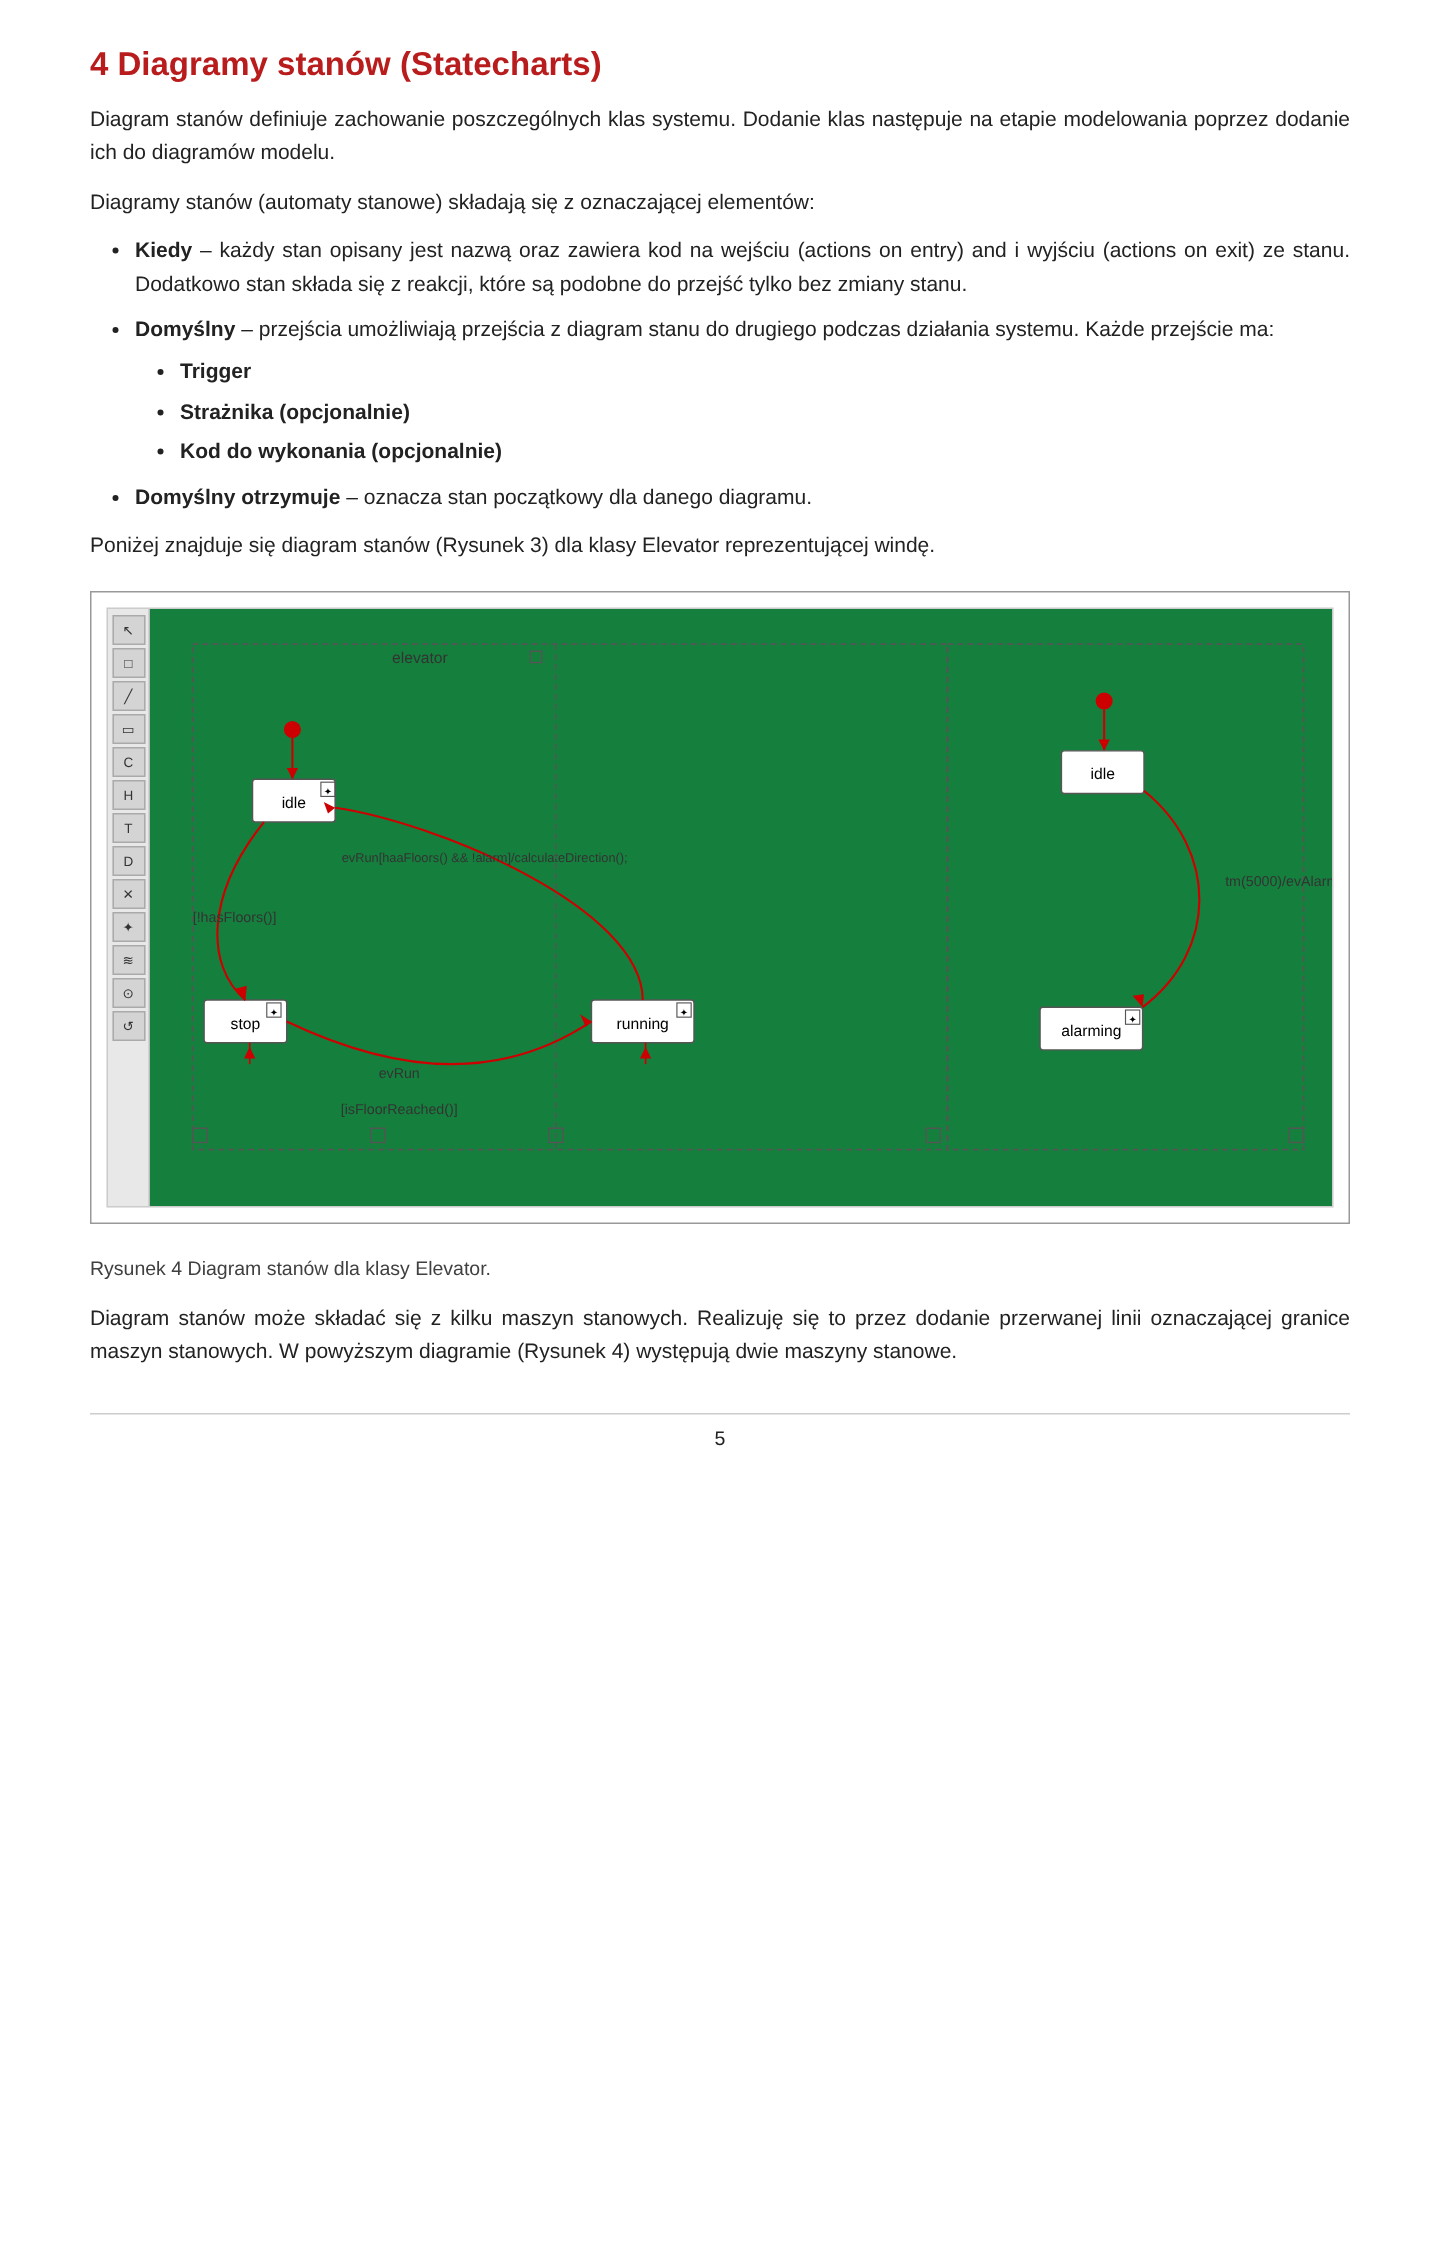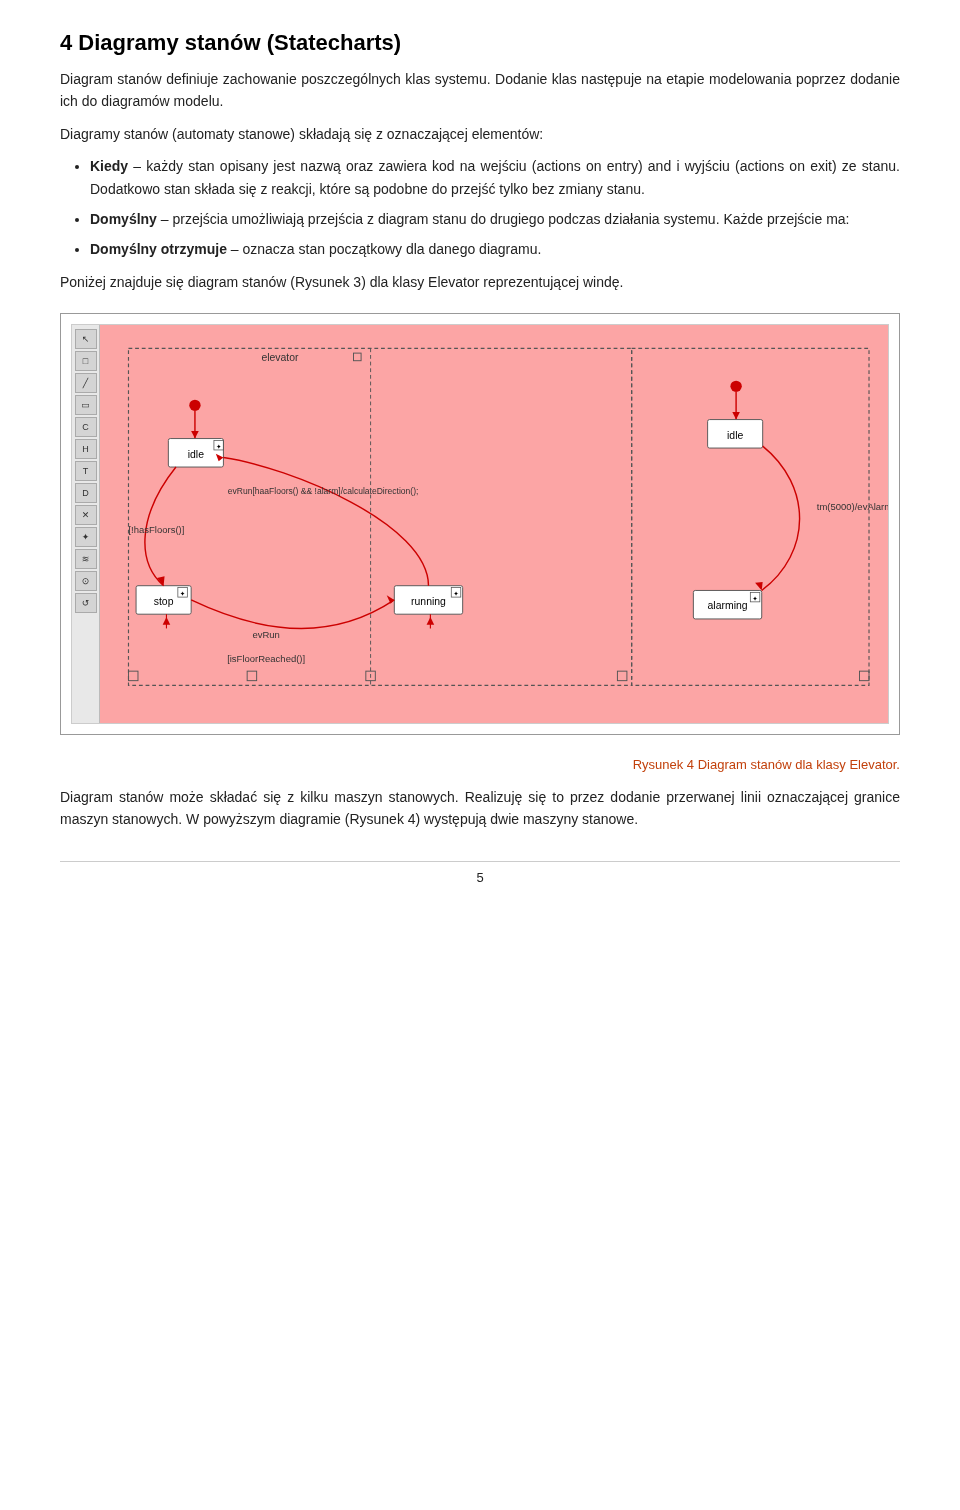--- a/index.html
+++ b/index.html
@@ -9,21 +9,21 @@
       color: #222;
       background: #fff;
       width: 960px;
       min-height: 1510px;
       padding: 30px 60px 40px 60px;
     }
     h1 {
       font-size: 22px;
       font-weight: bold;
       margin-bottom: 12px;
-      color: #000000;
+      color: #b91c1c;
     }
     p {
       margin-bottom: 10px;
       line-height: 1.6;
       text-align: justify;
     }
     ul {
       margin: 0 0 10px 30px;
       padding: 0;
     }
@@ -84,27 +84,27 @@
       cursor: pointer;
       color: #333;
     }
     
     .canvas {
       position: absolute;
       left: 28px;
       top: 0;
       right: 0;
       bottom: 0;
-      background: #fca5a5;
+      background: #15803d;
     }
     .caption {
-      text-align: right;
+      text-align: left;
       margin-top: 8px;
       font-size: 13px;
-      color: #c2410c;
+      color: #404040;
     }
     .page-number {
       text-align: center;
       margin-top: 30px;
       font-size: 13px;
       border-top: 1px solid #ccc;
       padding-top: 8px;
     }
     svg.diagram-svg {
       position: absolute;
@@ -122,20 +122,31 @@
 <p>Diagram stanów definiuje zachowanie poszczególnych klas systemu. Dodanie klas następuje na etapie modelowania poprzez dodanie ich do diagramów modelu.</p>
 
 <p>Diagramy stanów (automaty stanowe) składają się z oznaczającej elementów:</p>
 
 <ul>
   <li>
     <span class="bold">Kiedy</span><span> – każdy stan opisany jest nazwą oraz zawiera kod na wejściu (actions on entry) and i wyjściu (actions on exit) ze stanu. Dodatkowo stan składa się z reakcji, które są podobne do przejść tylko bez zmiany stanu.</span>
   </li>
   <li>
     <span class="bold">Domyślny</span><span> – przejścia umożliwiają przejścia z diagram stanu do drugiego podczas działania systemu. Każde przejście ma:</span>
+    <ol class="alpha">
+      <li>
+        <span class="bold">Trigger</span>
+      </li>
+      <li>
+        <span class="bold">Strażnika (opcjonalnie)</span>
+      </li>
+      <li>
+        <span class="bold">Kod do wykonania (opcjonalnie)</span>
+      </li>
+    </ol>
   </li>
   <li>
     <span class="bold">Domyślny otrzymuje</span><span> – oznacza stan początkowy dla danego diagramu.</span>
   </li>
 </ul>
 
 <p>Poniżej znajduje się diagram stanów (Rysunek 3) dla klasy Elevator reprezentującej windę.</p>
 
 <div class="diagram-section">
   <div class="diagram-inner" style="height:400px;">

